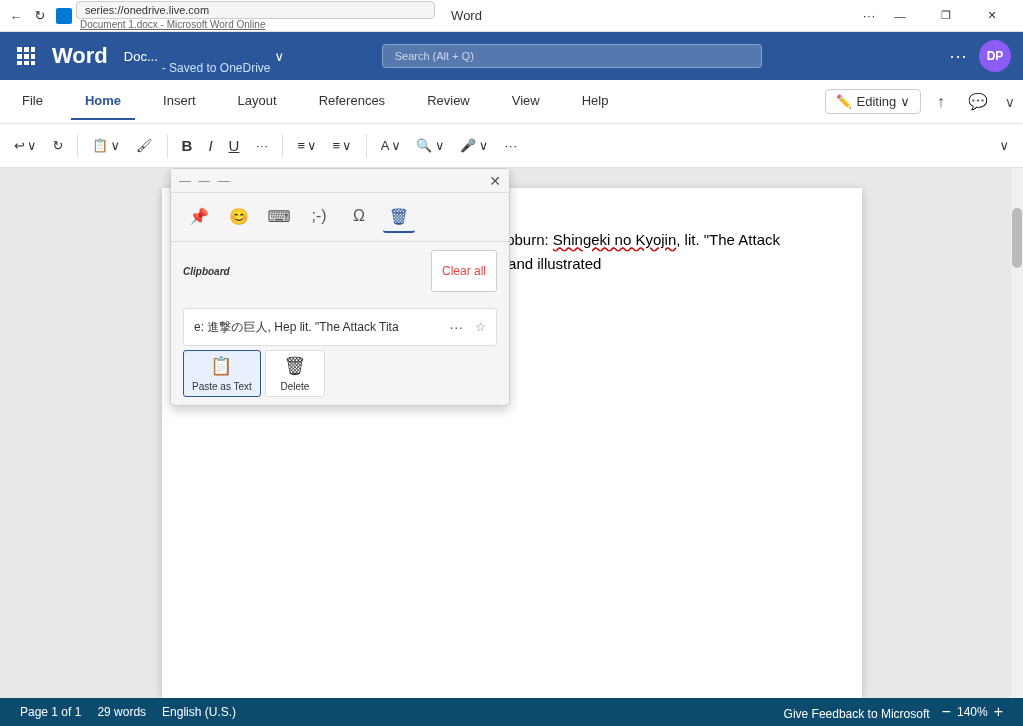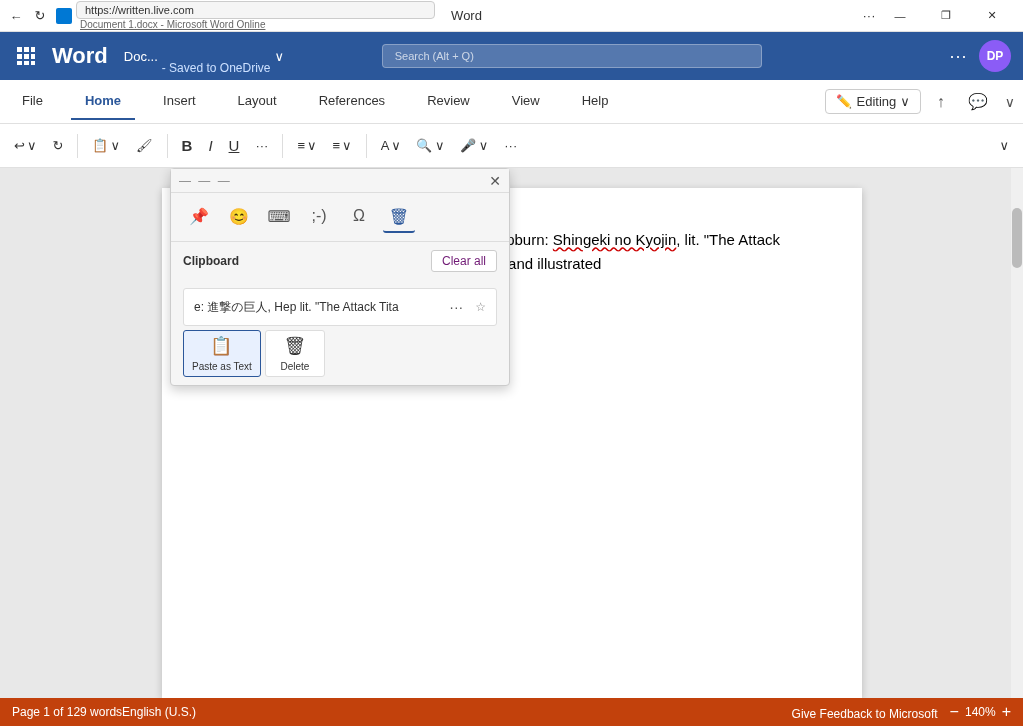--- a/index.html
+++ b/index.html
@@ -111,26 +111,27 @@
       height: 60px;
       background: #bbb;
       border-radius: 5px;
       margin: 2px auto;
       margin-top: 40px;
     }
 
     
     .status-bar {
       height: 28px;
-      background: #c2410c;
-      display: flex;
-      align-items: center;
-      padding: 0 12px;
+      background: #0c4a6e;
+      display: flex;
+      align-items: center;
+      padding: 0 20px;
       color: #fff;
       font-size: 12px;
+      gap: 16px;
     }
     .status-bar-right { margin-left: auto; display: flex; align-items: flex-end; gap: 12px; }
     .zoom-controls { display: flex; align-items: center; gap: 6px; }
     .zoom-btn { background: none; border: none; color: #fff; cursor: pointer; font-size: 16px; }
 
     
     .clipboard-panel {
       position: absolute;
       top: 0;
       left: 170px;
@@ -167,29 +168,29 @@
       font-size: 16px; color: #555; border-radius: 3px;
       border-bottom: 2px solid transparent;
     }
     .panel-icon-btn.active { border-bottom: 2px solid #2b579a; color: #2b579a; }
     .panel-header {
       display: flex;
       align-items: center;
       justify-content: space-between;
       padding: 8px 12px;
     }
-    .panel-title { font-size: 12px; font-weight: 600; color: #333; }
+    .panel-title { font-size: 10px; font-weight: 600; color: #333; font-style: italic; }
     .clear-all-btn {
       background: #fff;
       border: 1px solid #ccc;
       border-radius: 3px;
-      padding: 3px 10px;
+      padding: 13px 10px;
       font-size: 12px;
       cursor: pointer;
-      color: #701a75;
+      color: #ef4444;
     }
     .panel-content { padding: 8px 12px; }
     .clipboard-item {
       background: #fff;
       border: 1px solid #ddd;
       border-radius: 3px;
       padding: 8px 10px;
       margin-bottom: 4px;
       display: flex;
       align-items: center;
@@ -223,21 +224,21 @@
 <body>
 
 <div class="title-bar">
   <div class="title-bar-nav">
     <button class="title-bar-btn">←</button>
     <button class="title-bar-btn">↻</button>
   </div>
   <div class="title-bar-url-area">
     <div class="title-bar-favicon"></div>
     <div style="display:flex;flex-direction:column;flex:1;">
-      <div class="title-bar-url-box">https://written.live.com</div>
+      <div class="title-bar-url-box">series://onedrive.live.com</div>
       <div style="font-size:10px;color:#666;padding-left:4px;text-decoration:underline;">Document 1.docx - Microsoft Word Online</div>
     </div>
   </div>
   <span class="title-bar-word-label">Word</span>
   <div style="flex:1"></div>
   <button class="title-bar-btn">···</button>
   <button class="window-btn">—</button>
   <button class="window-btn">❐</button>
   <button class="window-btn close">✕</button>
 </div>

